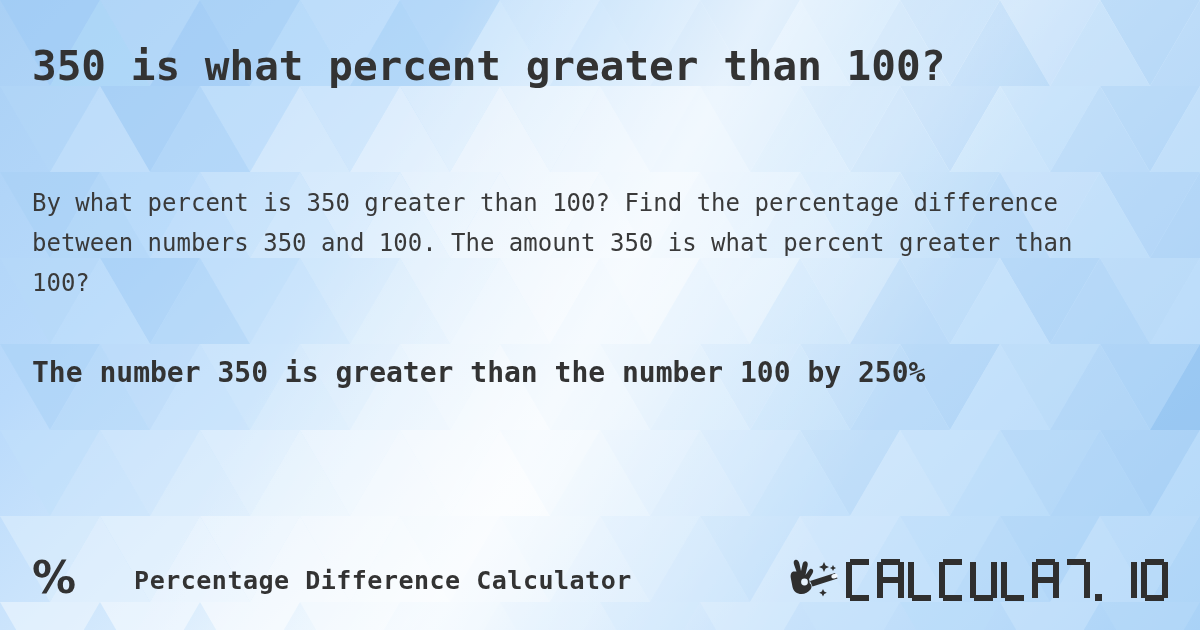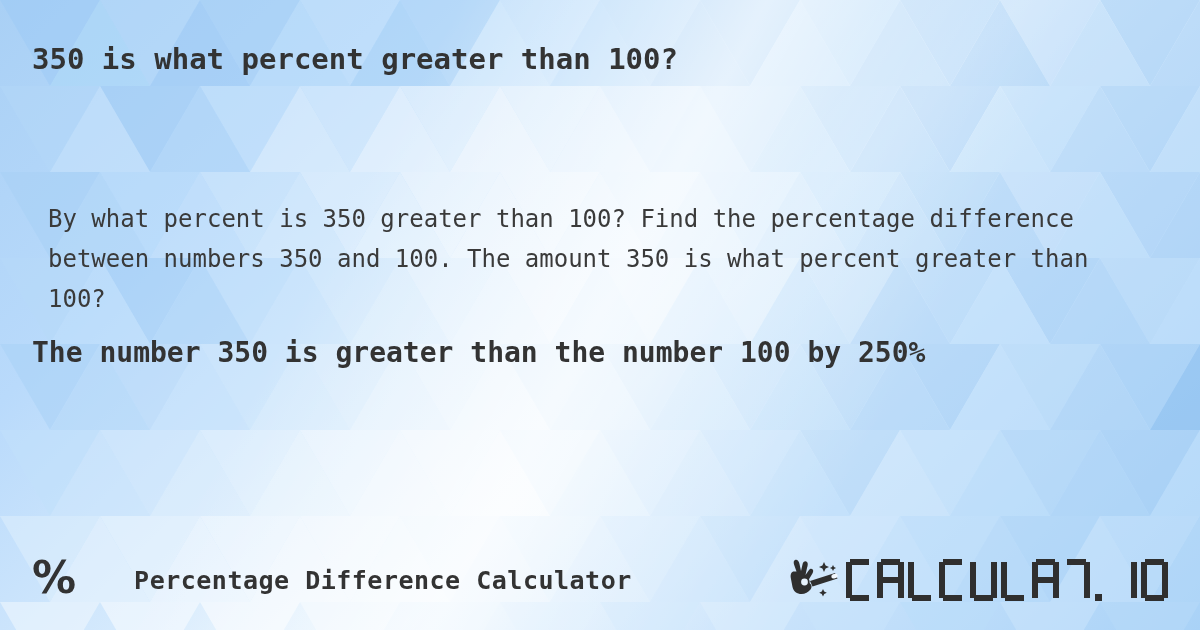--- a/index.html
+++ b/index.html
@@ -48,44 +48,44 @@
     inset: 0;
     padding: 0 32px;
     box-sizing: border-box;
   }
 
   .page-title {
     position: absolute;
     left: 32px;
     top: 44px;
     margin: 0;
-    font-size: 29px;
+    font-size: 41px;
     line-height: 1.1;
     font-weight: bold;
     color: #333333;
     letter-spacing: 0px;
     white-space: nowrap;
   }
 
   .description {
     position: absolute;
     left: 32px;
     top: 183px;
     width: 1070px;
-    margin: 16px;
+    margin: 0;
     font-size: 24px;
     line-height: 40px;
     font-weight: normal;
     color: #3a3a3a;
   }
 
   .result {
     position: absolute;
     left: 32px;
-    top: 332px;
+    top: 352px;
     width: 1110px;
     margin: 0;
     font-size: 28px;
     line-height: 42px;
     font-weight: bold;
     color: #333333;
   }
 
   .footer {
     position: absolute;

